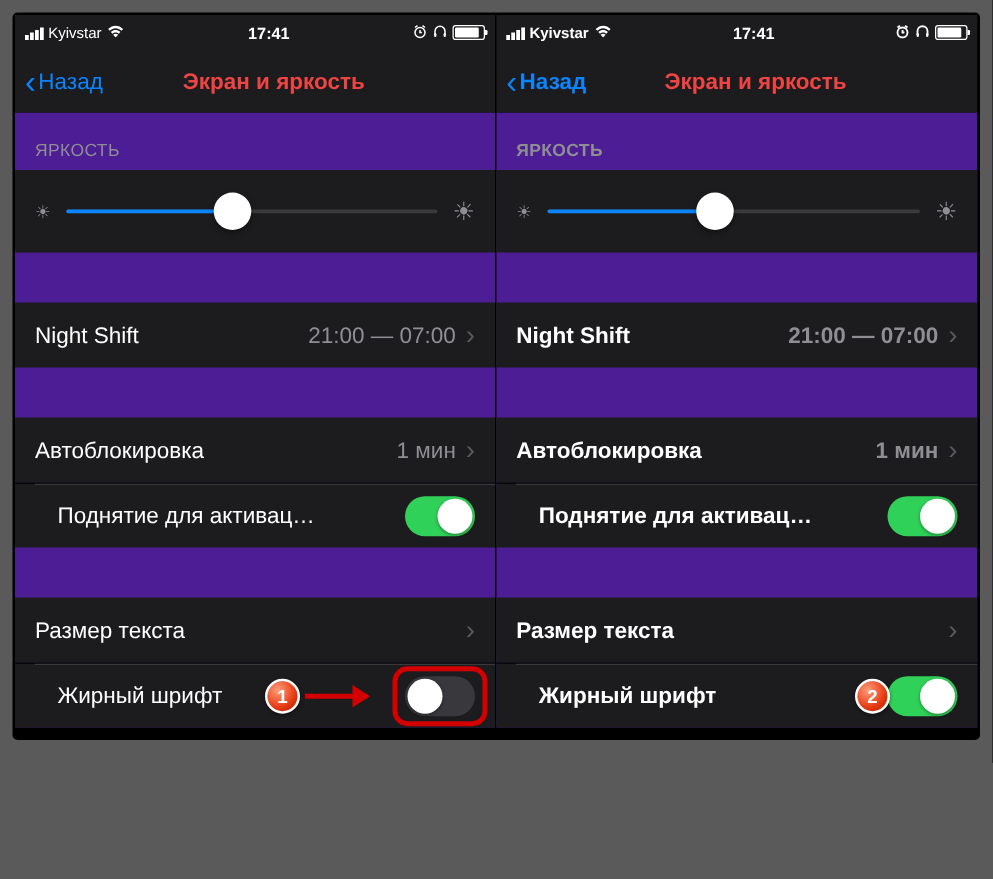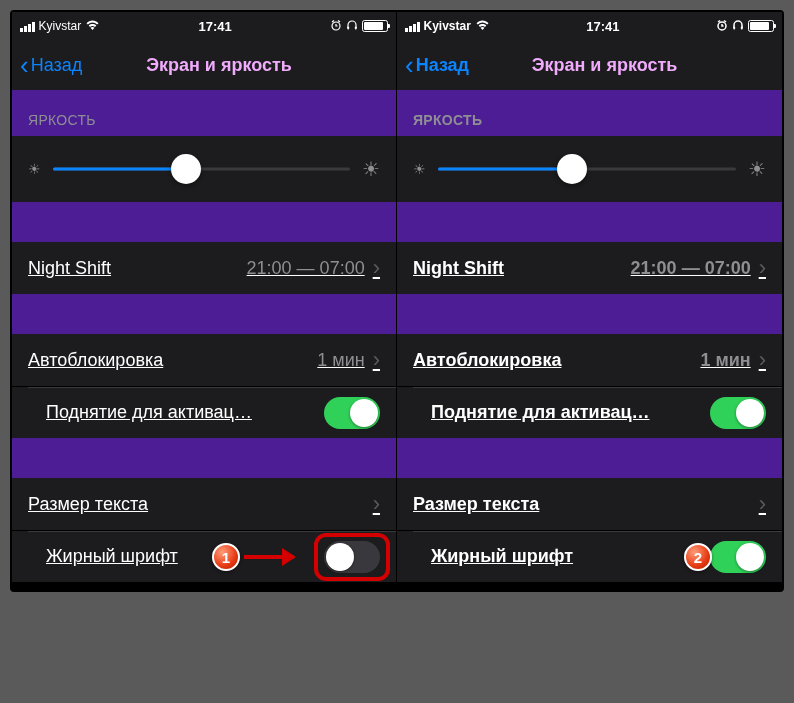--- a/index.html
+++ b/index.html
@@ -71,21 +71,21 @@
     position: relative;
     padding: 0 8px;
   }
   .back-btn {
     display: flex; align-items: center; gap: 2px;
     color: #0a84ff; font-size: 18px;
   }
   .back-chevron { font-size: 26px; line-height: 1; font-weight: 300; }
   .nav-title {
     position: absolute; left: 0; right: 0; text-align: center;
-    color: #f0abfc; font-size: 18px; font-weight: 600; pointer-events: none;
+    color: #ef4444; font-size: 18px; font-weight: 600; pointer-events: none;
     padding-left: 30px;
   }
   .bold .nav-title { font-weight: 800; }
   .bold .back-btn { font-weight: 700; }
 
   
   .content { background: #4c1d95; }
   .section-header {
     color: #8e8e93; font-size: 14px; padding: 22px 16px 8px 16px;
     text-transform: uppercase; letter-spacing: 0.3px;
@@ -94,21 +94,20 @@
 
   .cell {
     background: #1c1c1e;
     min-height: 52px;
     display: flex;
     align-items: center;
     padding: 0 16px;
     color: #fff;
     font-size: 18px;
     position: relative;
-    text-decoration: underline;
   }
   .bold .cell { font-weight: 700; }
   .cell + .cell { border-top: 0.5px solid #000; padding-left: 34px; }
   .cell + .cell::before {
     content:""; position:absolute; top:0; left:16px; right:0; height:0.5px;
     background:#3a3a3c;
   }
   .cell .label { flex: 1; white-space: nowrap; overflow: hidden; text-overflow: ellipsis; }
   .cell .value { color: #8e8e93; margin-right: 8px; }
   .chevron { color: #5a5a5e; font-size: 22px; font-weight: 300; }

